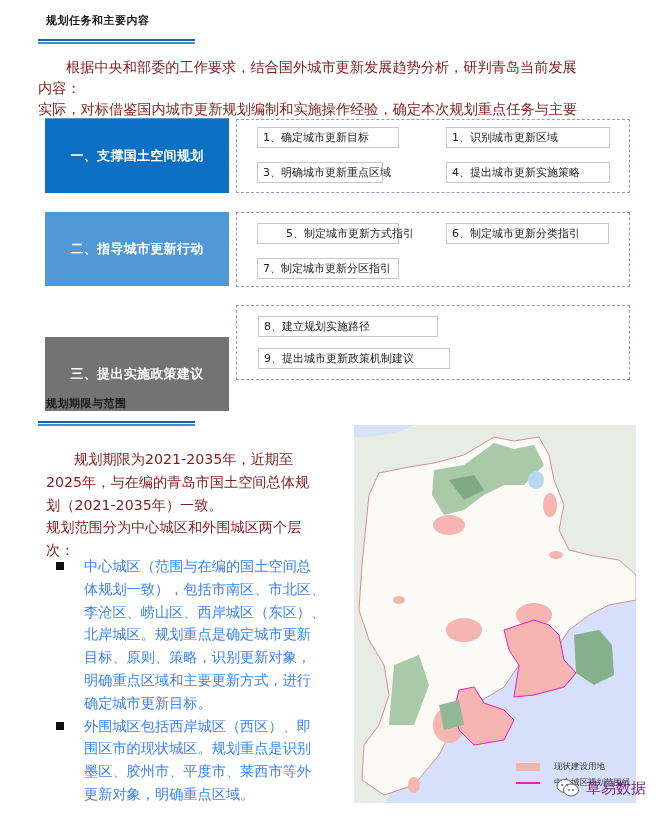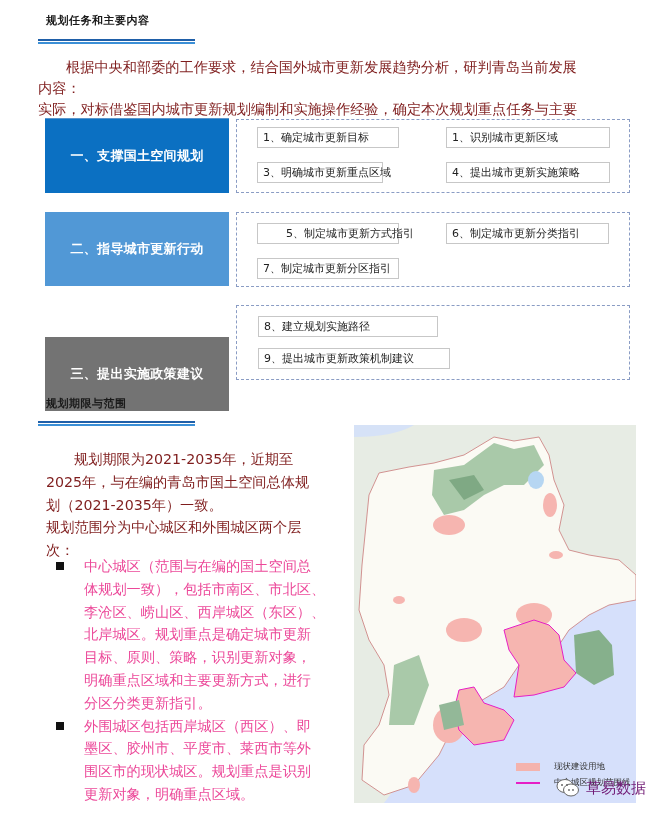--- a/index.html
+++ b/index.html
@@ -9,21 +9,21 @@
     .title-rule { position: absolute; left: 38px; width: 157px; height: 5px; }
     .title-rule::before { content: ""; position: absolute; left: 0; right: 0; top: 0; height: 2px; background: #1f5fa8; }
     .title-rule::after { content: ""; position: absolute; left: 0; right: 0; top: 3px; height: 2px; background: #3b8fd6; }
     .para { position: absolute; font-size: 14.2px; line-height: 21px; color: #7f1d1d; }
     .task-head { position: absolute; left: 45px; width: 184px; height: 74px; color: #fff;
                  font-size: 13px; font-weight: bold; display: flex; align-items: center; justify-content: center; letter-spacing: 0.3px; }
     .task-panel { position: absolute; left: 236px; width: 394px; border: 1px dashed #8a9cc4; box-sizing: border-box; }
     .task-item { position: absolute; height: 21px; border: 1px solid #c7c7c7; background: #fff; box-sizing: border-box;
                  font-size: 11px; line-height: 19px; padding-left: 5px; color: #222; white-space: nowrap; }
     .bullet-list { position: absolute; left: 52px; top: 555px; width: 296px; margin: 0; padding: 0; list-style: none; }
-    .bullet-list li { position: relative; padding-left: 32px; font-size: 14.2px; line-height: 22.8px; color: #ec4899; }
+    .bullet-list li { position: relative; padding-left: 32px; font-size: 14.2px; line-height: 22.8px; color: #3b82f6; }
     .bullet-mark { position: absolute; left: 4px; top: 7px; width: 8px; height: 8px; background: #111; }
     .map { position: absolute; left: 354px; top: 425px; width: 282px; height: 378px; background: #e7ece4; overflow: hidden; }
     .map svg { display: block; }
     .legend-item { position: absolute; font-size: 8.5px; color: #333; display: flex; align-items: center; white-space: nowrap; padding-left: 16px; }
     .legend-swatch { width: 24px; height: 8px; background: #f4b3ad; margin-right: 14px; }
     .legend-line { width: 24px; height: 2px; background: #e61fc6; margin-right: 14px; }
     .watermark { position: absolute; left: 556px; top: 778px; display: flex; align-items: center; font-size: 15px; color: #701a75; }
     .wm-icon { width: 24px; height: 20px; margin-right: 6px; }
   </style>
 </head>
@@ -73,27 +73,27 @@
 
 <ul class="bullet-list">
   <li>
     <span class="bullet-mark"></span>
     <div>中心城区（范围与在编的国土空间总</div>
     <div>体规划一致），包括市南区、市北区、</div>
     <div>李沧区、崂山区、西岸城区（东区）、</div>
     <div>北岸城区。规划重点是确定城市更新</div>
     <div>目标、原则、策略，识别更新对象，</div>
     <div>明确重点区域和主要更新方式，进行</div>
-    <div>分区分类更新指引。</div>
+    <div>确定城市更新目标。</div>
   </li>
   <li>
     <span class="bullet-mark"></span>
     <div>外围城区包括西岸城区（西区）、即</div>
+    <div>围区市的现状城区。规划重点是识别</div>
     <div>墨区、胶州市、平度市、莱西市等外</div>
-    <div>围区市的现状城区。规划重点是识别</div>
     <div>更新对象，明确重点区域。</div>
   </li>
 </ul>
 
 <div class="map">
   <svg width="282" height="378" viewBox="0 0 282 378">
 
     <path d="M0,0 L60,0 Q40,12 0,12 Z" fill="#d6e2f7"></path>
     <path d="M282,150 L282,378 L30,378 Q60,340 70,300 Q100,270 130,250 Q170,220 210,200 Q250,170 282,150 Z" fill="#d6e0fb"></path>
 

